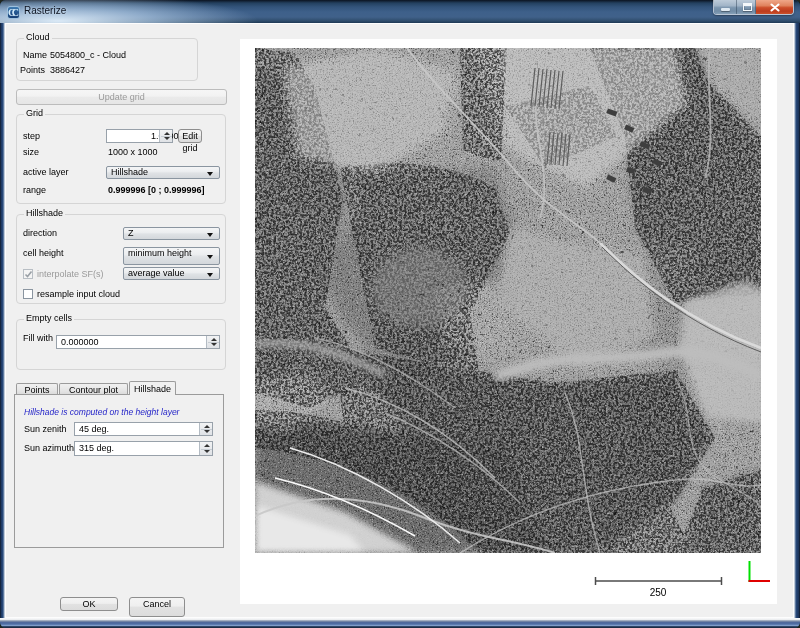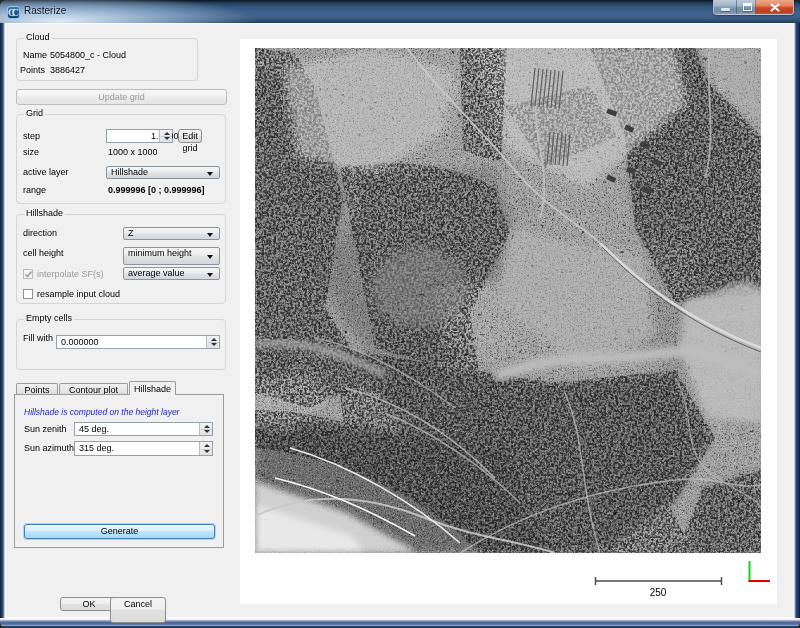--- a/index.html
+++ b/index.html
@@ -297,17 +297,16 @@
   <div id="pane"></div>
   <div class="lbl" style="left:24px; top:407px; color:#2525c8; font-style:italic; font-size:8.5px;">Hillshade is computed on the height layer</div>
   <div class="lbl" style="left:24px; top:424px;">Sun zenith</div>
   <div class="spin" style="left:74px; top:422px; width:139px; height:14px; line-height:12px;">45 deg.<span class="sb">
         <i></i>
       </span></div>
   <div class="lbl" style="left:24px; top:443px;">Sun azimuth</div>
   <div class="spin" style="left:74px; top:441px; width:139px; height:15px; line-height:13px;">315 deg.<span class="sb">
         <i></i>
       </span></div>
-  <div id="gen">Generate</div>
 
   <div class="btn" style="left:60px; top:597px; width:58px; height:14px; line-height:12px;">OK</div>
-  <div class="btn" style="left:110px; top:597px; width:56px; height:26px; line-height:12px;">Cancel</div>
+  <div class="btn" style="left:129px; top:597px; width:56px; height:20px; line-height:12px;">Cancel</div>
 </div>
 
 </body></html>

